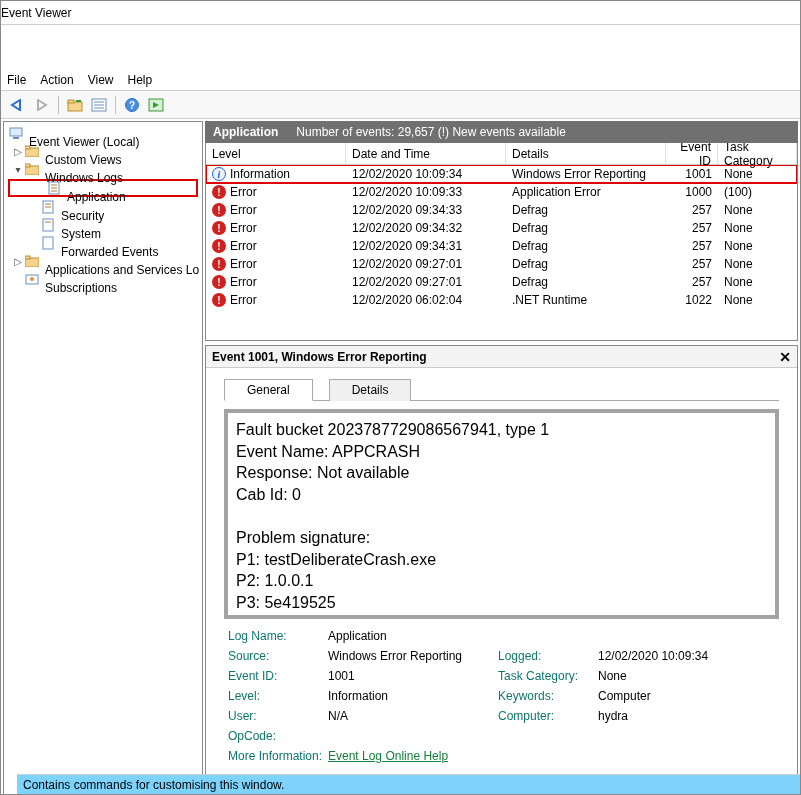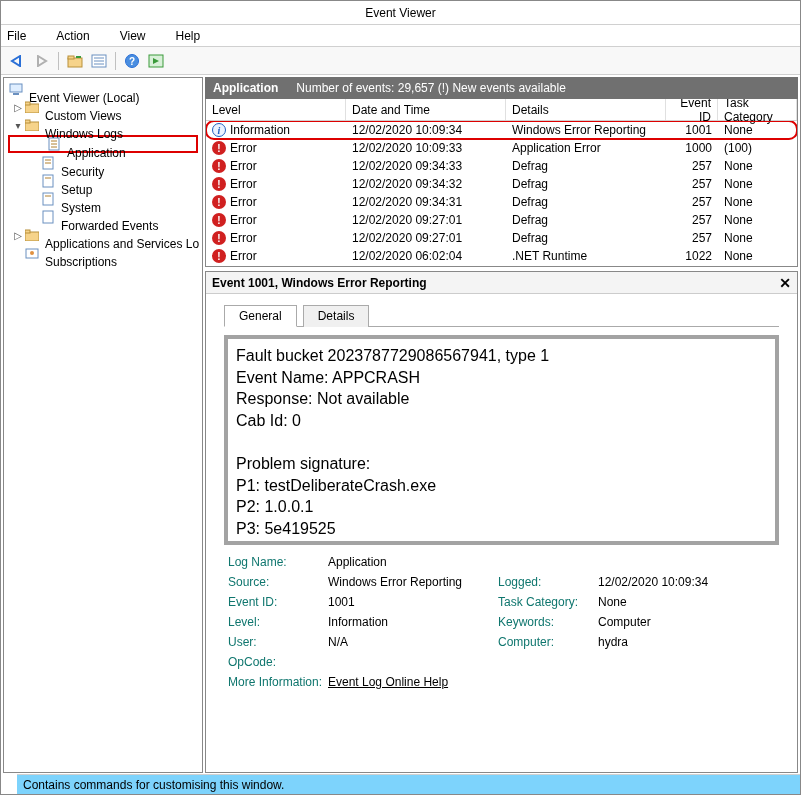--- a/index.html
+++ b/index.html
@@ -1,58 +1,58 @@
 <!DOCTYPE html>
 <html><head>
 <meta charset="utf-8">
 <style>
 * { box-sizing: border-box; margin: 0; padding: 0; }
 body { font-family: "Segoe UI", Tahoma, sans-serif; font-size: 12px; background: #fff; color: #000; width: 801px; height: 795px; overflow: hidden; border: 1px solid #888; position: relative; }
-.titlebar { height: 24px; line-height: 24px; text-align: center; font-size: 12px; border-bottom: 1px solid #d0d0d0; background: #fff; }
-.menubar { height: 22px; padding: 0 6px; display: flex; gap: 30px; align-items: center; border-bottom: 1px solid #d0d0d0; }
+.titlebar { height: 24px; line-height: 24px; font-size: 12px; border-bottom: 1px solid #d0d0d0; background: #fff; }
+.menubar { height: 22px; padding: 0 6px; display: flex; gap: 14px; align-items: center; border-bottom: 1px solid #d0d0d0; margin-top: 44px; }
 .menubar span { cursor: default; }
 .toolbar { height: 28px; padding: 2px 6px; display: flex; align-items: center; gap: 2px; border-bottom: 1px solid #d0d0d0; background: #f8f8f8; }
 .toolbtn { width: 22px; height: 22px; display: flex; align-items: center; justify-content: center; border: 1px solid transparent; }
 .toolbar .sep { width: 1px; height: 18px; background: #c0c0c0; margin: 0 3px; }
 .content { display: flex; height: 700px; }
 .tree-pane { width: 200px; border: 1px solid #888; margin: 2px; background: #fff; overflow: auto; padding: 2px 0; }
 .tree-node { display: flex; align-items: center; height: 18px; padding-left: 4px; white-space: nowrap; cursor: default; }
 .tree-toggle { width: 12px; display: inline-flex; justify-content: center; color: #555; font-size: 10px; }
 .tree-icon { width: 16px; height: 16px; display: inline-flex; align-items: center; justify-content: center; margin-right: 3px; }
 .tree-node.selected-box { border: 2px solid #d00; }
 .tree-label { padding: 0 2px; margin-top: 17px; }
 .right-pane { flex: 1; margin: 2px 2px 2px 0; display: flex; flex-direction: column; }
 .header-bar { background: #707070; color: #fff; height: 22px; line-height: 22px; padding: 0 8px; display: flex; gap: 18px; }
 .header-bar .title { font-weight: bold; }
-.grid-wrap { border: 1px solid #888; border-top: none; height: 168px; overflow: hidden; position: relative; }
+.grid-wrap { border: 1px solid #888; border-top: none; height: 198px; overflow: hidden; position: relative; }
 .grid-head { display: flex; background: #fff; border-bottom: 1px solid #d0d0d0; height: 22px; align-items: center; }
 .grid-head div { padding: 0 6px; border-right: 1px solid #e0e0e0; height: 100%; display: flex; align-items: center; }
 .col-level { width: 140px; }
 .col-date { width: 160px; }
 .col-source { width: 160px; }
 .col-eid { width: 52px; text-align: right; justify-content: flex-end; }
 .col-cat { flex: 1; }
 .grid-body { overflow-y: scroll; height: 156px; }
 .grid-row { display: flex; height: 18px; align-items: center; }
-.grid-row.selected { outline: 2px solid #d00; outline-offset: -1px; border-radius: 8px; }
+.grid-row.selected { outline: 2px solid #d00; outline-offset: -1px; }
 .grid-row div { padding: 0 6px; white-space: nowrap; overflow: hidden; }
 .lvl-icon { width: 14px; height: 14px; border-radius: 50%; display: inline-flex; align-items: center; justify-content: center; margin-right: 4px; font-size: 10px; font-weight: bold; }
 .lvl-info { border: 1px solid #2060c0; color: #2060c0; background: #eaf2ff; font-style: italic; font-family: serif; }
 .lvl-error { background: #d02020; color: #fff; }
 .detail-pane { border: 1px solid #888; margin-top: 4px; flex: 1; display: flex; flex-direction: column; }
 .detail-title { height: 22px; display: flex; align-items: center; justify-content: space-between; padding: 0 6px; background: #f4f4f4; border-bottom: 1px solid #ccc; font-weight: bold; }
 .close-x { font-weight: bold; cursor: default; font-size: 14px; }
 .detail-body { flex: 1; padding: 10px 18px; background: #fff; display: flex; flex-direction: column; overflow: hidden; }
 .tabs { display: flex; border-bottom: 1px solid #aaa; margin-bottom: 8px; }
-.tab { padding: 3px 14px; border: 1px solid #aaa; border-bottom: none; background: #f0f0f0; margin-right: 6px; position: relative; top: 1px; cursor: default; }
+.tab { padding: 3px 22px; border: 1px solid #aaa; border-bottom: none; background: #f0f0f0; margin-right: 16px; position: relative; top: 1px; cursor: default; }
 .tab.active { background: #fff; border-bottom: 1px solid #fff; }
 .text-box { border: 4px solid #a3a3a3; padding: 6px 8px; height: 210px; overflow-y: scroll; white-space: pre; font-size: 16px; line-height: 1.35; margin-bottom: 10px; }
 .props { display: grid; grid-template-columns: 100px 170px 100px 170px; row-gap: 6px; font-size: 12px; padding: 0 4px; }
 .props .lbl { color: #0f766e; }
-.link { color: #000000; text-decoration: underline; text-align: right; }
+.link { color: #15803d; text-decoration: underline; text-align: right; }
 .statusbar { position: absolute; bottom: 0; left: 16px; right: 0; height: 20px; line-height: 20px; padding: 0 6px; border-top: 1px solid #d0d0d0; background: #7dd3fc; font-size: 12px; }
 svg { display: block; }
 </style>
 </head>
 <body>
 
 <div class="titlebar">
   <span>Event Viewer</span>
 </div>
 
@@ -149,29 +149,20 @@
     </div>
     <div class="tree-node" style="padding-left:36px">
       <span class="tree-icon">
           <svg width="14" height="14">
             <rect x="2" y="1" width="10" height="12" fill="#fff" stroke="#6a90c0"></rect>
             <line x1="4" y1="4" x2="10" y2="4" stroke="#b08030"></line>
             <line x1="4" y1="7" x2="10" y2="7" stroke="#b08030"></line>
           </svg>
         </span>
       <span class="tree-label">Security</span>
-    </div>
-    <div class="tree-node" style="padding-left:36px">
-      <span class="tree-icon">
-          <svg width="14" height="14">
-            <rect x="2" y="1" width="10" height="12" fill="#fff" stroke="#6a90c0"></rect>
-            <line x1="4" y1="4" x2="10" y2="4" stroke="#b08030"></line>
-          </svg>
-        </span>
-      <span class="tree-label">Setup</span>
     </div>
     <div class="tree-node" style="padding-left:36px">
       <span class="tree-icon">
           <svg width="14" height="14">
             <rect x="2" y="1" width="10" height="12" fill="#fff" stroke="#6a90c0"></rect>
             <line x1="4" y1="4" x2="10" y2="4" stroke="#b08030"></line>
           </svg>
         </span>
       <span class="tree-label">System</span>
     </div>

